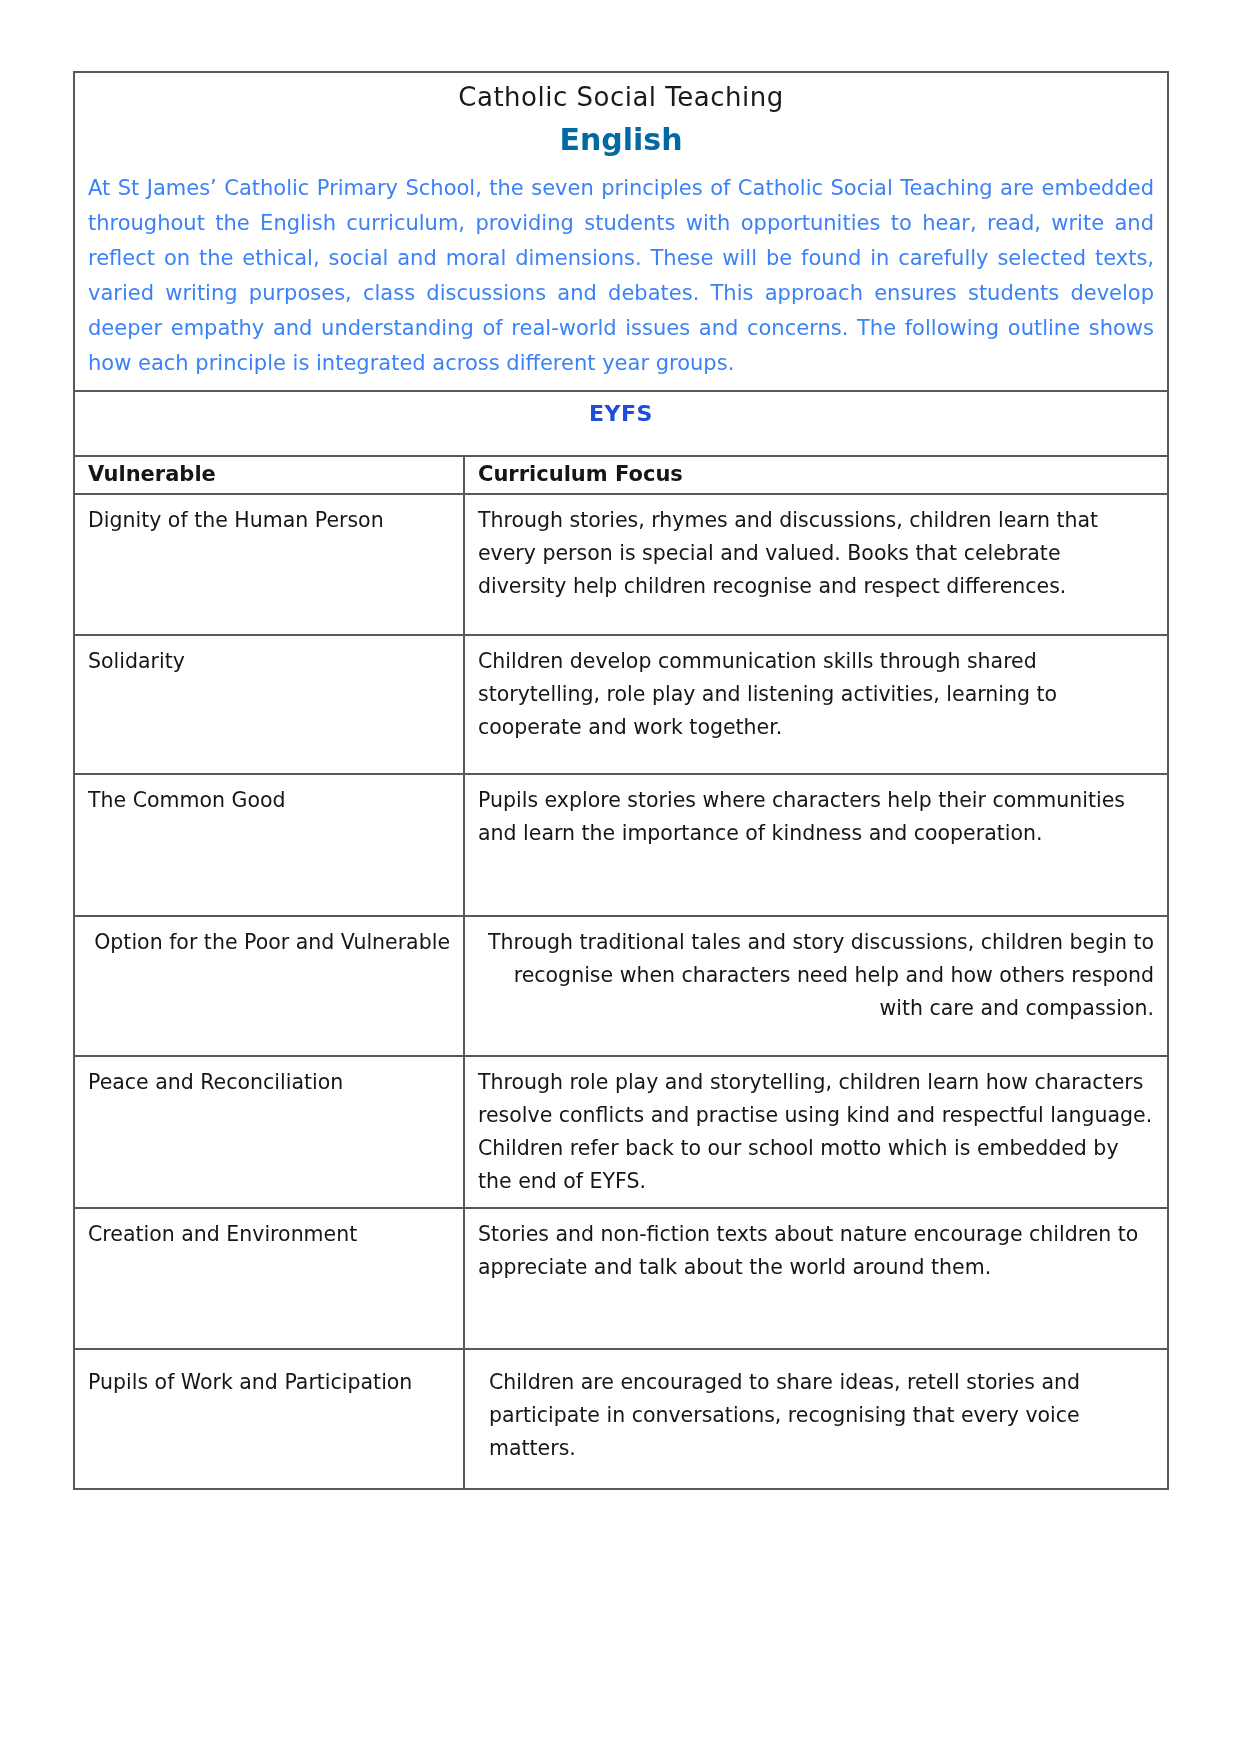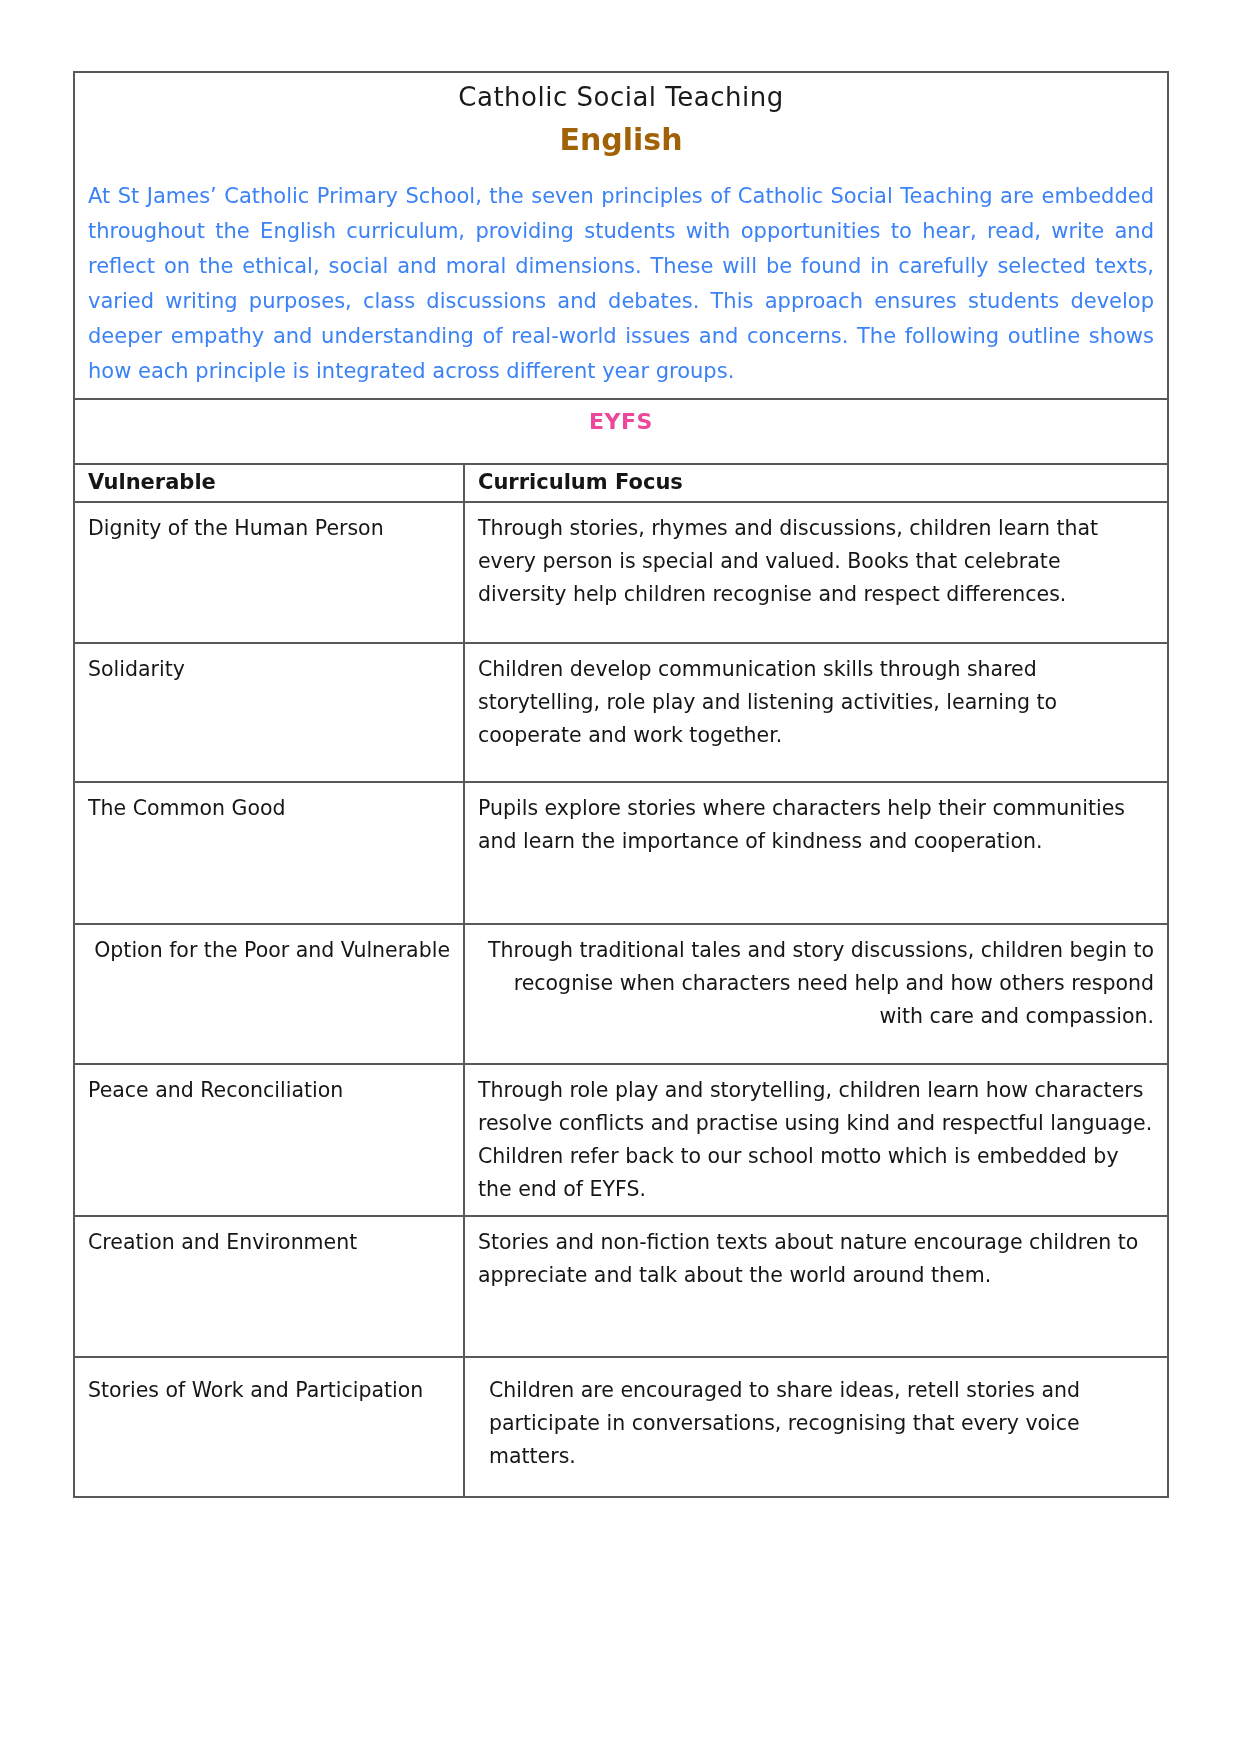--- a/index.html
+++ b/index.html
@@ -34,36 +34,36 @@
     font-size: 26px;
     font-weight: 400;
     color: #1a1a1a;
     margin: 0 0 10px 0;
     letter-spacing: 0.5px;
   }
   .doc-subtitle {
     text-align: center;
     font-size: 30px;
     font-weight: 700;
-    color: #a16207;
-    margin: 0 0 22px 0;
+    color: #0369a1;
+    margin: 0 0 14px 0;
   }
   .intro-text {
     font-size: 21px;
     line-height: 35px;
     text-align: justify;
     margin: 0;
     color: #3b82f6;
   }
   tr.section-row td {
     height: 65px;
     text-align: center;
     font-weight: 700;
     font-size: 22px;
-    color: #ec4899;
+    color: #1d4ed8;
     letter-spacing: 0.5px;
   }
   tr.header-row td {
     height: 38px;
     font-weight: 700;
     font-size: 21px;
     padding: 5px 13px;
   }
   tr.data-row td {
     font-size: 20.5px;
@@ -120,18 +120,18 @@
     </tr>
     <tr class="data-row r5">
       <td class="principle-cell">Peace and Reconciliation</td>
       <td class="focus-cell">Through role play and storytelling, children learn how characters resolve conflicts and practise using kind and respectful language. Children refer back to our school motto which is embedded by the end of EYFS.</td>
     </tr>
     <tr class="data-row r6">
       <td class="principle-cell">Creation and Environment</td>
       <td class="focus-cell">Stories and non-fiction texts about nature encourage children to appreciate and talk about the world around them.</td>
     </tr>
     <tr class="data-row r7">
-      <td class="principle-cell">Stories of Work and Participation</td>
+      <td class="principle-cell">Pupils of Work and Participation</td>
       <td class="focus-cell">Children are encouraged to share ideas, retell stories and participate in conversations, recognising that every voice matters.</td>
     </tr>
   </tbody>
     </table>
 </div>
 
 </body></html>

